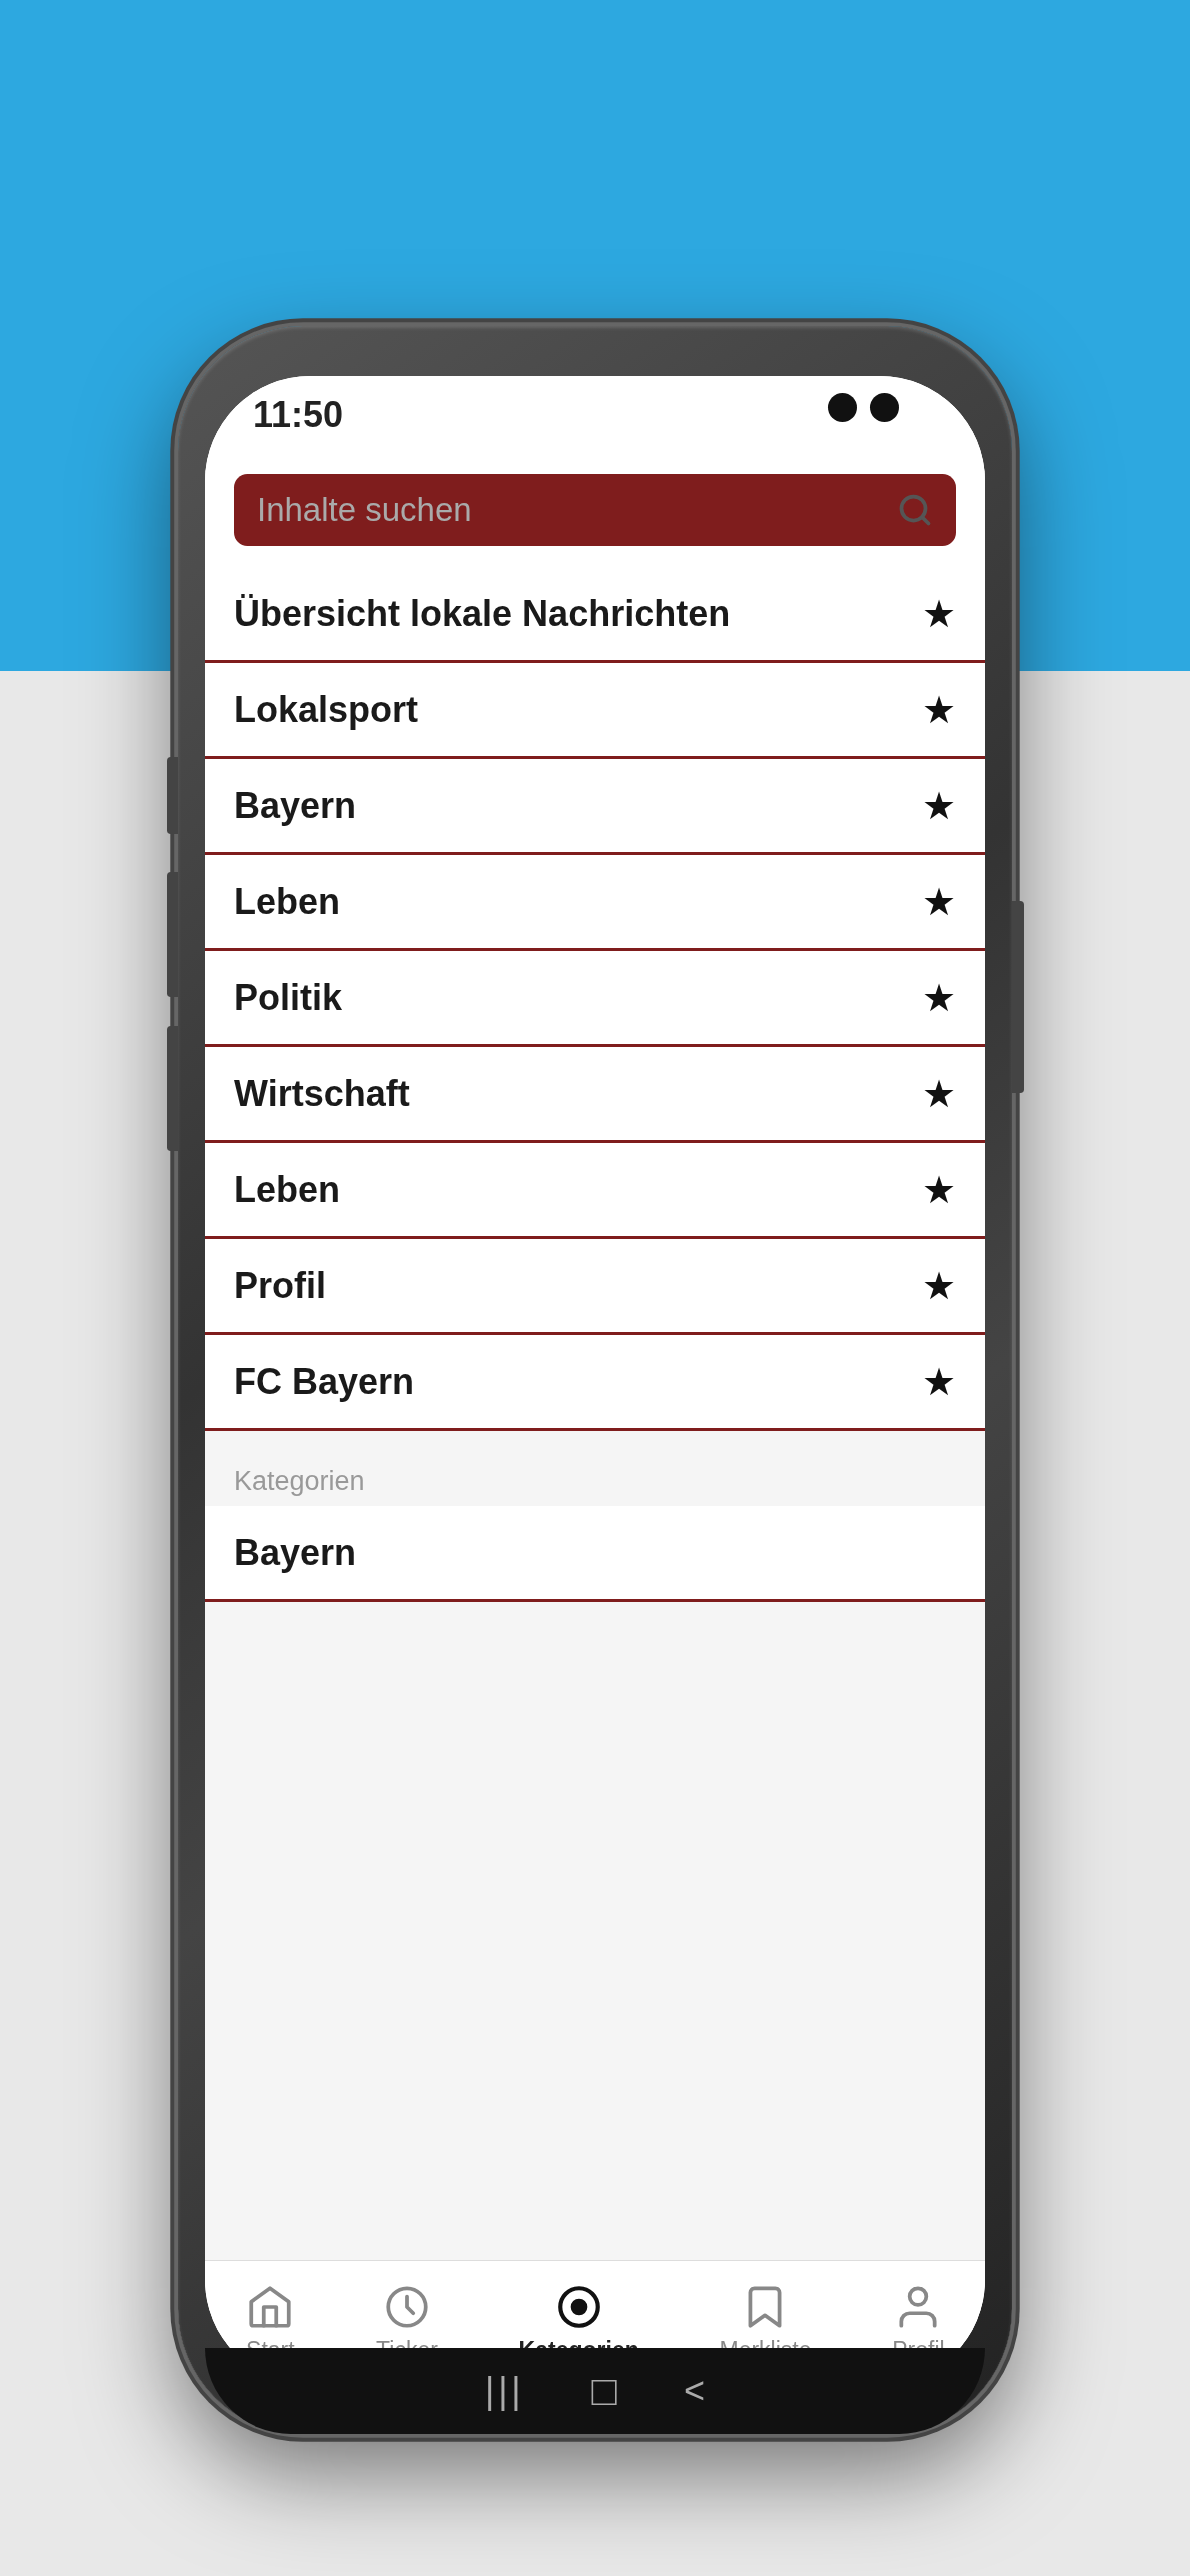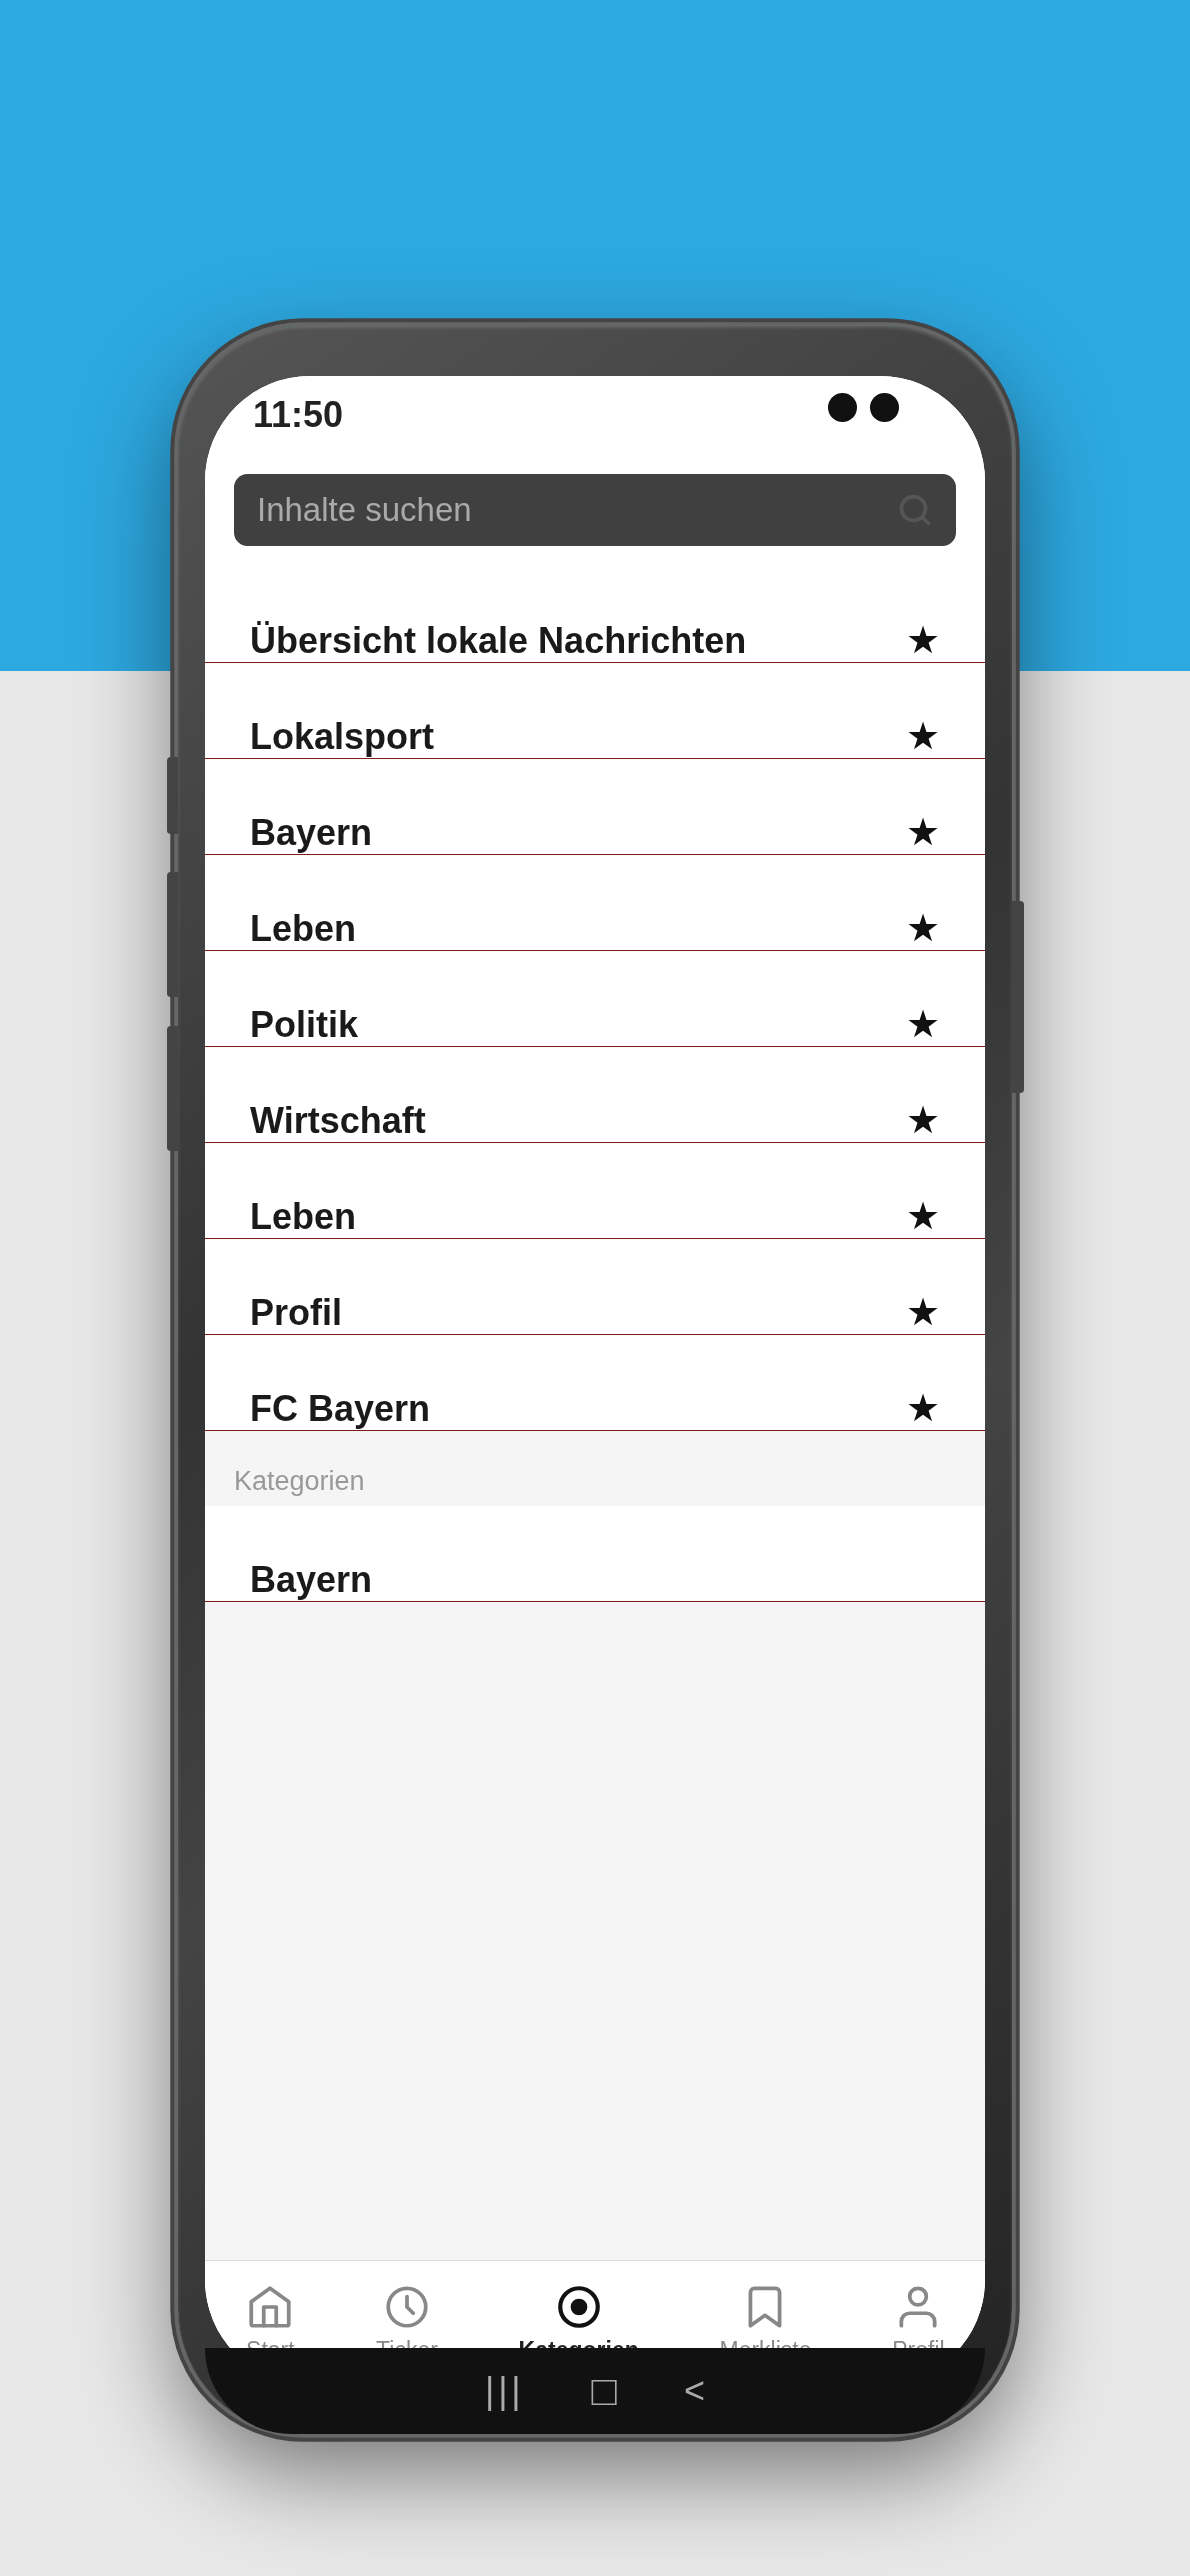--- a/index.html
+++ b/index.html
@@ -135,21 +135,21 @@
       background: #f5f5f5;
     }
 
     
     .search-bar {
       background: #ffffff;
       padding: 21px 29px;
     }
 
     .search-input-wrapper {
-      background: #404040;
+      background: #7f1d1d;
       border-radius: 13.4px;
       display: flex;
       align-items: center;
       padding: 17px 23px;
       gap: 15.3px;
     }
 
     .search-input-text {
       flex: 1;
       font-size: 33px;
@@ -168,25 +168,25 @@
       font-size: 27px;
       color: #999;
       font-weight: 400;
       background: #f5f5f5;
     }
 
     
     .list-item {
       background: #ffffff;
       display: flex;
-      align-items: flex-end;
+      align-items: center;
       justify-content: space-between;
-      padding: 0 45px;
+      padding: 0 29px;
       height: 96px;
-      border-bottom: 1px solid #7f1d1d;
+      border-bottom: 3px solid #7f1d1d;
     }
 
     .list-item:first-of-type {
       border-top: none;
     }
 
     .list-item-label {
       font-size: 36px;
       font-weight: 600;
       color: #1a1a1a;

